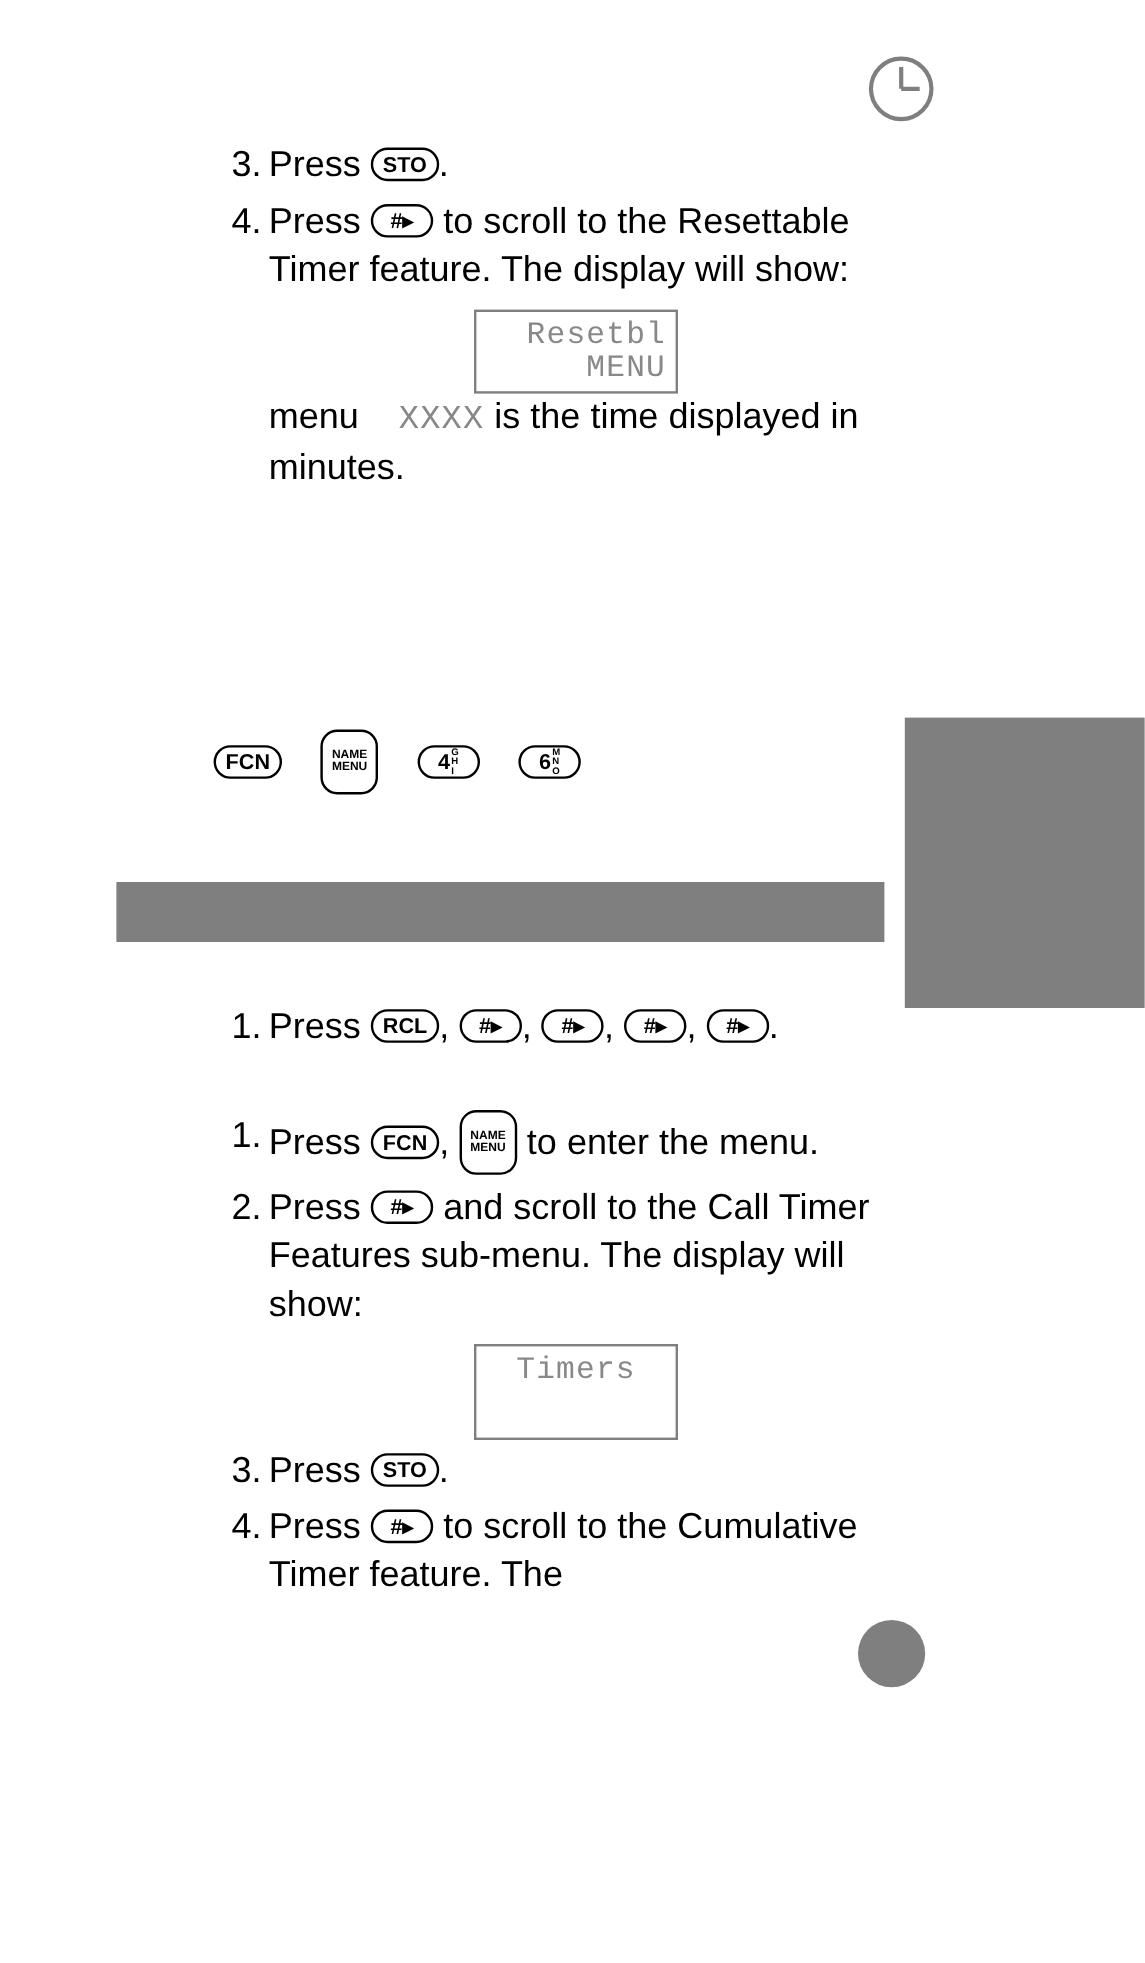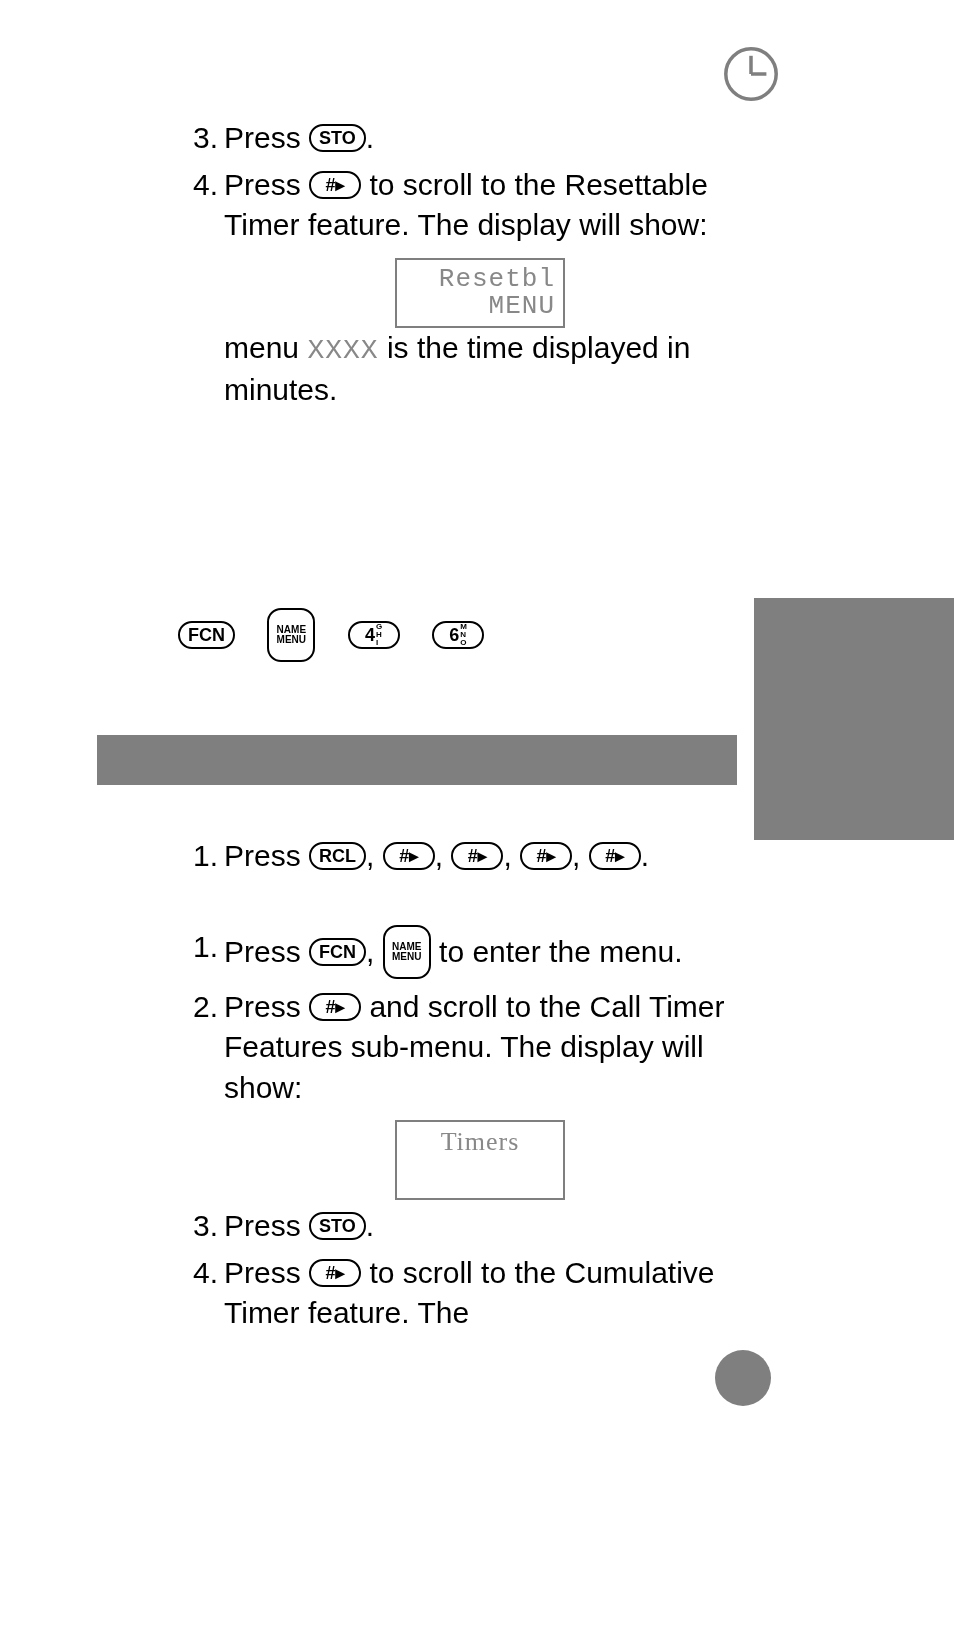--- a/index.html
+++ b/index.html
@@ -10,21 +10,21 @@
   .ol{list-style:none;margin:0;padding:0;}
   .li{display:flex;margin-bottom:6px;}
   .num{flex:0 0 40px;text-align:right;margin-right:6px;}
   .body{flex:1;}
   .key{display:inline-flex;align-items:center;justify-content:center;border:2px solid #000;border-radius:14px;padding:0 8px;min-width:32px;height:24px;font-weight:700;font-size:18px;line-height:1;vertical-align:middle;position:relative;top:-2px;background:#fff;box-sizing:content-box;}
   .key-stack{flex-direction:column;font-size:10px;font-weight:700;line-height:10px;padding:14px 6px;height:22px;}
   .key-num{font-size:18px;}
   .key-num .sub{font-size:8px;line-height:8px;margin-left:1px;display:inline-flex;flex-direction:column;}
   .lcd-box{border:2px solid #7f7f7f;width:150px;margin:12px auto 0 auto;padding:6px 8px 6px 8px;text-align:right;}
   .lcd-line{font-family:"Courier New",monospace;font-size:26px;color:#888;letter-spacing:1px;line-height:1.05;}
-  .lcd-placeholder{font-family:"Courier New",monospace;font-size:28px;color:#888;letter-spacing:1px;vertical-align:baseline;}
+  .lcd-placeholder{font-family:"Courier New",monospace;font-size:28px;color:#888;letter-spacing:1px;vertical-align:baseline;margin-left:25px;}
   .shortcut{font-size:30px;margin-top:200px;margin-bottom:0;}
   .shortcut .key{margin-right:24px;}
   .bar{position:absolute;left:97px;top:735px;width:640px;height:50px;background:#7f7f7f;}
   .tab{position:absolute;right:0;top:598px;width:200px;height:242px;background:#7f7f7f;}
   .section2{position:absolute;left:178px;right:218px;top:836px;font-size:30px;line-height:1.35;}
   .dot{position:absolute;left:715px;top:1350px;width:56px;height:56px;border-radius:50%;background:#7f7f7f;}
   .lcd-box.tall{height:64px;}
 </style>
 </head>
 <body>
@@ -119,21 +119,21 @@
           <span> to enter the menu.</span>
         </span>
       </li>
       <li class="li">
         <span class="num">2.</span>
         <span class="body">
           <span>Press </span>
           <span class="key">#▸</span>
           <span> and scroll to the Call Timer Features sub-menu. The display will show:</span>
           <div class="lcd-box tall">
-            <div class="lcd-line" style="text-align:center;font-family:Liberation Serif, serif;">Timers</div>
+            <div class="lcd-line" style="text-align:center;">Timers</div>
           </div>
         </span>
       </li>
       <li class="li">
         <span class="num">3.</span>
         <span class="body">
           <span>Press </span>
           <span class="key">STO</span><span>.</span>
         </span>
       </li>

